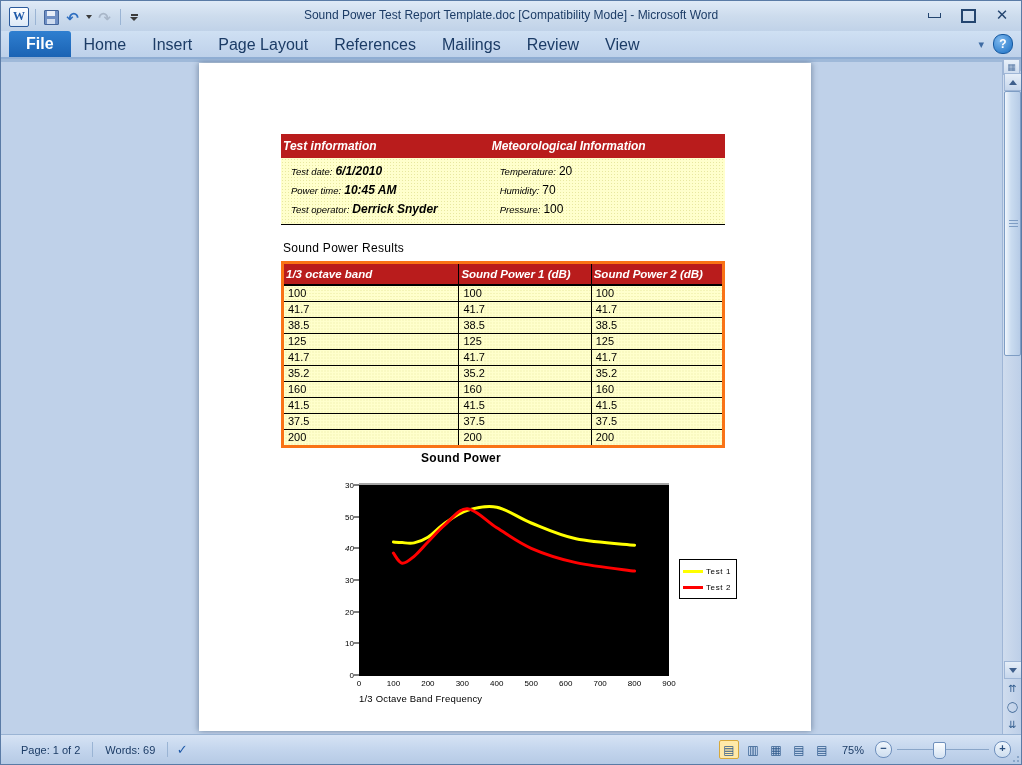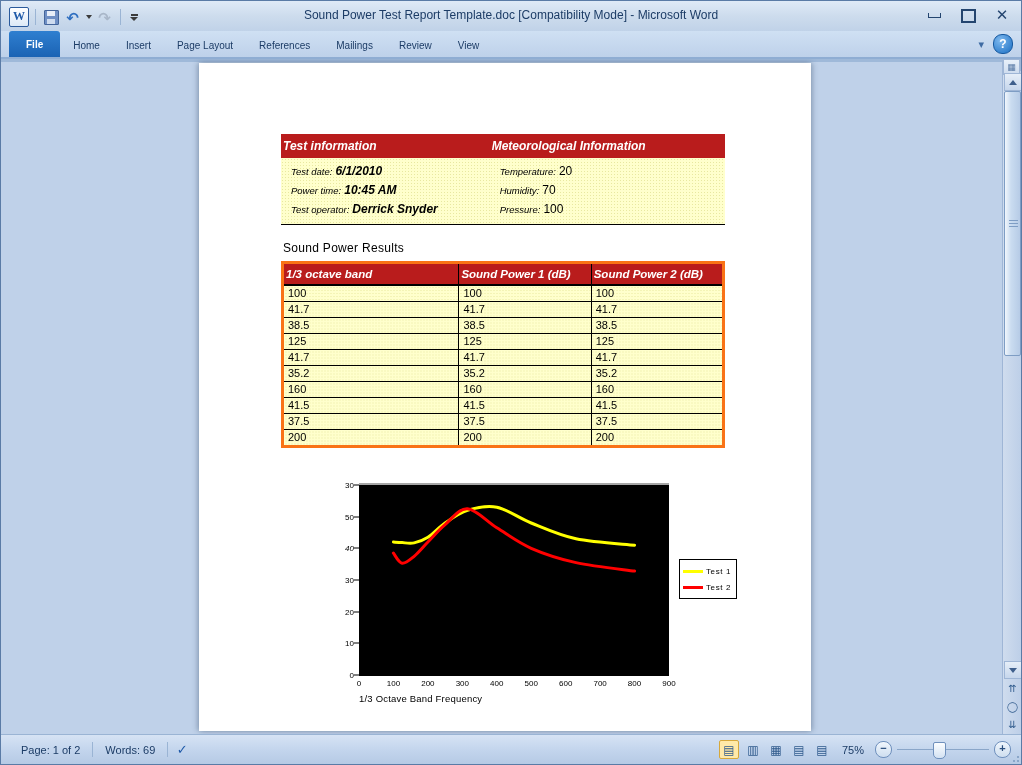--- a/index.html
+++ b/index.html
@@ -41,21 +41,21 @@
   .winbtns{position:absolute;right:8px;top:6px;display:flex;gap:12px;align-items:center;}
   .wb{width:22px;height:17px;display:flex;align-items:center;justify-content:center;color:#24456f;}
   .wb .min{width:11px;height:4px;border:1px solid #24456f;border-top:none;}
   .wb .max{width:11px;height:10px;border:2px solid #24456f;}
   .wb .cls{font-size:15px;font-weight:bold;line-height:13px;font-family:"DejaVu Sans",sans-serif;}
 
   
   .ribbon{position:absolute;left:0;top:30px;width:1020px;height:26px;
     background:linear-gradient(180deg,#cfe0f3 0%,#bed1ea 100%);}
   .tabs{position:absolute;left:8px;top:0;height:26px;display:flex;align-items:flex-end;}
-  .tab{height:24px;padding:0 13px;display:flex;align-items:center;font-size:10px;color:#1c3c66;}
+  .tab{height:24px;padding:0 13px;display:flex;align-items:center;font-size:16px;color:#1c3c66;}
   .tab.file{background:linear-gradient(180deg,#2f7fd0 0%,#1b63b4 100%);color:#fff;
     border-top-left-radius:3px;border-top-right-radius:3px;font-weight:bold;height:26px;padding:0 17px;}
   .ribbon-right{position:absolute;right:8px;top:3px;display:flex;align-items:center;gap:9px;}
   .chev{color:#3e6ba3;font-size:11px;}
   .helpb{width:18px;height:18px;border-radius:9px;
     background:radial-gradient(circle at 35% 30%,#7fb9ee,#1a6fc4);
     color:#fff;font-size:12px;font-weight:bold;text-align:center;line-height:18px;
     border:1px solid #1659a0;}
   .ribbon-sep{position:absolute;left:0;top:56px;width:1020px;height:2px;background:#8fadd3;}
 
@@ -342,20 +342,21 @@
               </tr>
               <tr>
                 <td>200</td>
                 <td>200</td>
                 <td>200</td>
               </tr>
             </tbody>
         </table>
 
         <div class="chartwrap">
+          <div class="chart-title">Sound Power</div>
           <div class="plot" id="plot">
             <div class="ylab">Sound Power (dB)</div>
             <div id="yticks">
                 <div class="ytick" style="top: 190px;">0</div>
                 <div class="ymark" style="top: 190px;"></div>
                 <div class="ytick" style="top: 158.333px;">10</div>
                 <div class="ymark" style="top: 158.333px;"></div>
                 <div class="ytick" style="top: 126.667px;">20</div>
                 <div class="ymark" style="top: 126.667px;"></div>
                 <div class="ytick" style="top: 95px;">30</div>

